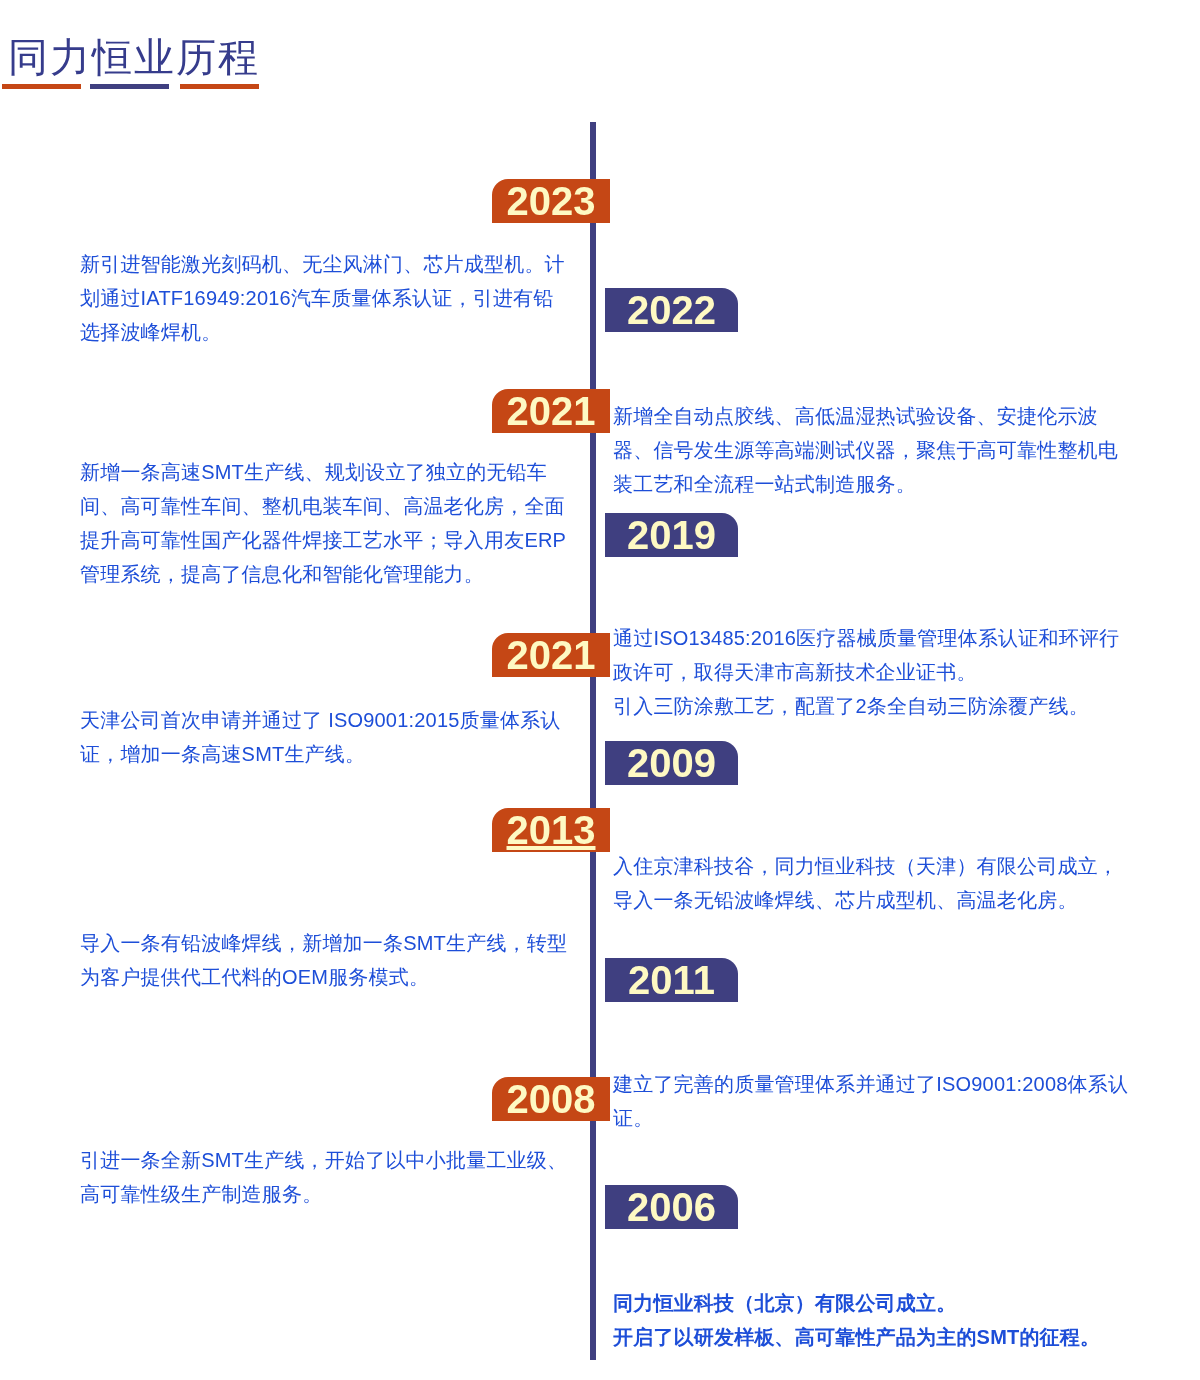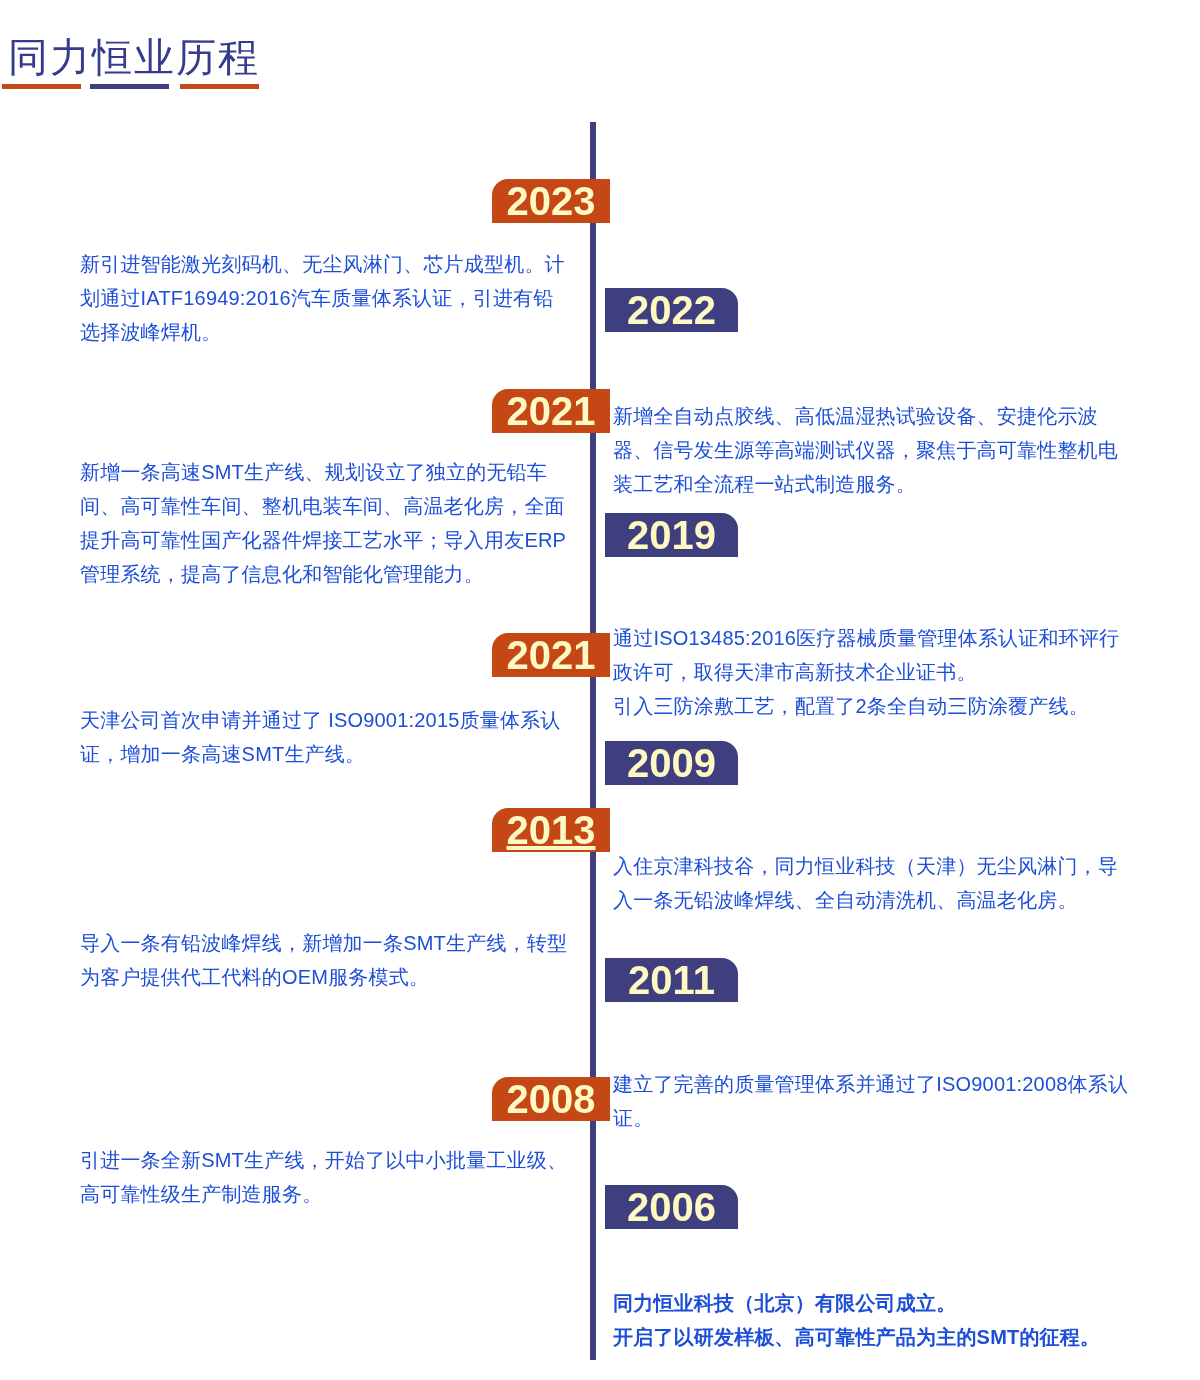--- a/index.html
+++ b/index.html
@@ -83,21 +83,21 @@
 <div class="txt left t2">新增一条高速SMT生产线、规划设立了独立的无铅车间、高可靠性车间、整机电装车间、高温老化房，全面提升高可靠性国产化器件焊接工艺水平；导入用友ERP管理系统，提高了信息化和智能化管理能力。</div>
 
 <div class="badge right y3">2019</div>
 <div class="txt right t3">通过ISO13485:2016医疗器械质量管理体系认证和环评行政许可，取得天津市高新技术企业证书。
 引入三防涂敷工艺，配置了2条全自动三防涂覆产线。</div>
 
 <div class="badge left y4">2021</div>
 <div class="txt left t4">天津公司首次申请并通过了 ISO9001:2015质量体系认证，增加一条高速SMT生产线。</div>
 
 <div class="badge right y5">2009</div>
-<div class="txt right t5">入住京津科技谷，同力恒业科技（天津）无尘风淋门，导入一条无铅波峰焊线、全自动清洗机、高温老化房。</div>
+<div class="txt right t5">入住京津科技谷，同力恒业科技（天津）有限公司成立，导入一条无铅波峰焊线、芯片成型机、高温老化房。</div>
 
 <div class="badge left y6">2013</div>
 <div class="txt left t6">导入一条有铅波峰焊线，新增加一条SMT生产线，转型为客户提供代工代料的OEM服务模式。</div>
 
 <div class="badge right y7">2011</div>
 <div class="txt right t7">建立了完善的质量管理体系并通过了ISO9001:2008体系认证。</div>
 
 <div class="badge left y8">2008</div>
 <div class="txt left t8">引进一条全新SMT生产线，开始了以中小批量工业级、高可靠性级生产制造服务。</div>
 

